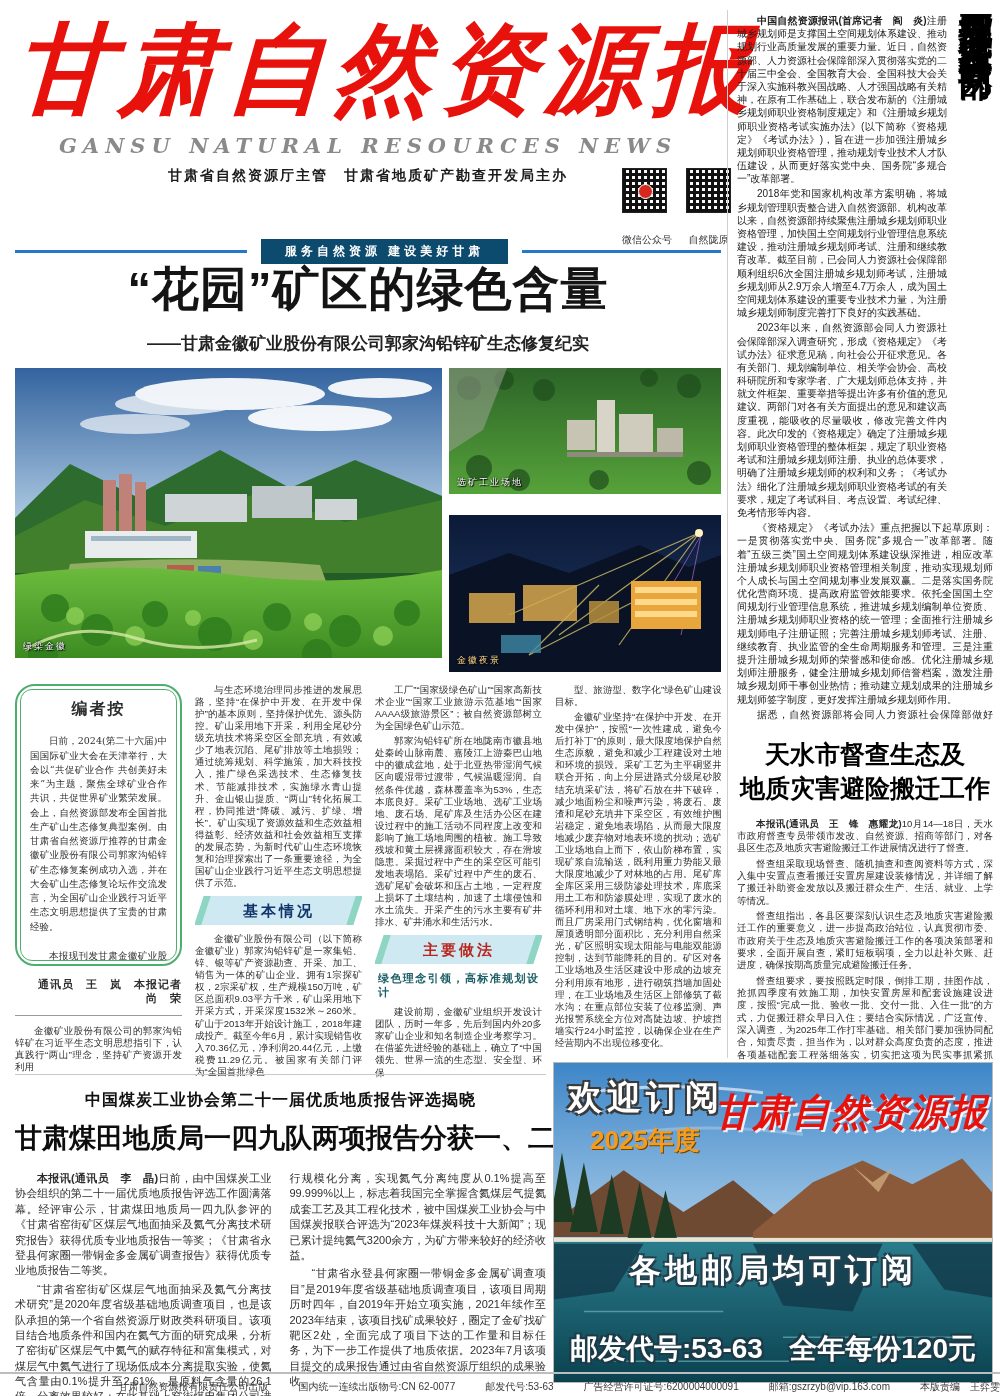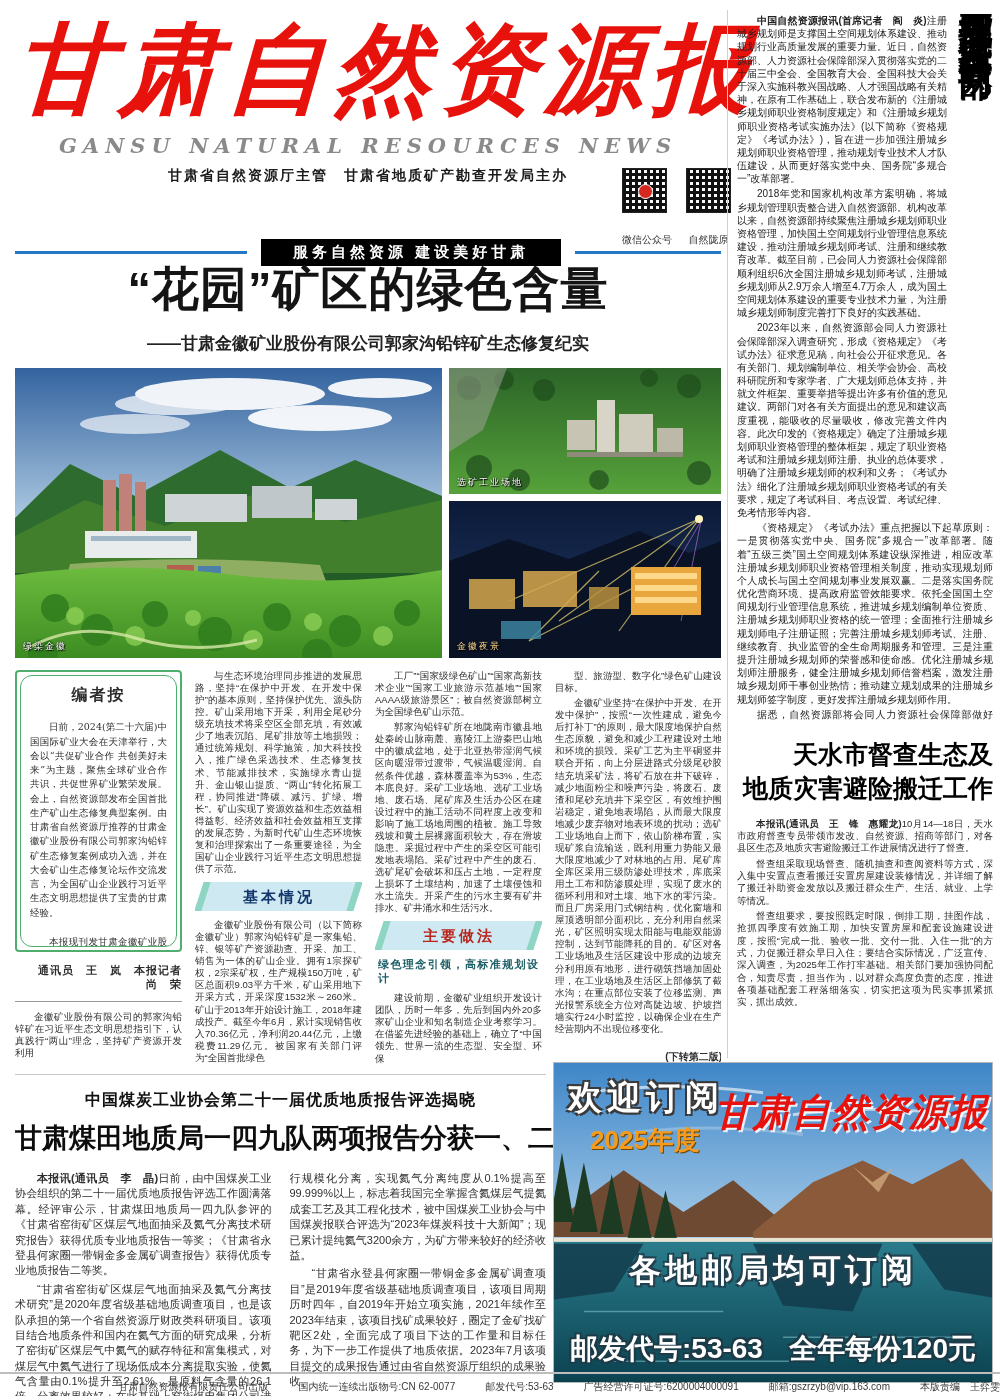--- a/index.html
+++ b/index.html
@@ -21,55 +21,55 @@
   .qr{position:relative;width:43px;height:43px;border:1px solid #222;background:
       repeating-linear-gradient(0deg,#111 0 3px,transparent 3px 6px),
       repeating-linear-gradient(90deg,#111 0 3px,#fafafa 3px 6px);}
   .qr-seal{position:absolute;left:15px;top:15px;width:13px;height:13px;border-radius:50%;
            background:#d5281e;border:1px solid #fff;}
   .qr-label{font-size:10px;color:#333;margin-top:20px;}
   .banner-row{position:absolute;left:15px;top:239px;width:706px;display:flex;align-items:center;}
   .rule-blue{height:3px;background:#2478c8;}
   .rule-blue.a{width:232px;}
   .rule-blue.b{flex:1;}
-  .slogan{background:#000000;color:#fff;font-weight:bold;font-size:15px;
-          padding:4px 32px;letter-spacing:4px;margin:0 14px;white-space:nowrap;}
+  .slogan{background:#0c4a6e;color:#fff;font-weight:bold;font-size:12px;
+          padding:4px 24px;letter-spacing:4px;margin:0 14px;white-space:nowrap;}
   
   .right-divider{position:absolute;left:727px;top:10px;width:1px;height:1048px;background:#cfcfcf;}
   .right-col{position:absolute;left:737px;top:14px;width:256px;}
   .rt1{height:708px;overflow:hidden;font-size:10px;line-height:1.32;text-align:justify;color:#222;}
   .rt1 p{margin:0 0 2px;text-indent:2em;}
   .vert-head{float:right;writing-mode:vertical-rl;text-orientation:upright;
              font-size:34px;font-weight:900;color:#000;height:444px;line-height:1.0;
              letter-spacing:-5px;margin:28px 0 8px 12px;}
   .lead-in{font-weight:bold;}
   .rt2{margin-top:16px;height:322px;overflow:hidden;}
-  .rt2 .h2a,.rt2 .h2b{font-size:25px;font-weight:900;text-align:right;color:#000;line-height:1.35;}
+  .rt2 .h2a,.rt2 .h2b{font-size:25px;font-weight:900;text-align:center;color:#000;line-height:1.35;}
   .rt2 .h2body{margin-top:12px;font-size:9.5px;line-height:1.3;text-align:justify;}
   .rt2 p{margin:0 0 3px;text-indent:2em;}
   
   .lead{position:absolute;left:15px;top:258px;width:706px;}
   .lead-h1{font-size:47px;font-weight:900;text-align:center;color:#141414;letter-spacing:1px;
            white-space:nowrap;}
   .deck{text-align:center;font-size:17px;font-weight:bold;color:#222;margin-top:11px;}
   .photo-grid{display:flex;gap:7px;margin-top:13px;}
   .ph{position:relative;overflow:hidden;background:#245c28;}
   .ph svg{display:block;width:100%;height:100%;}
   .photo-main{width:427px;height:290px;}
-  .photo-side{display:flex;flex-direction:column;gap:7px;}
+  .photo-side{display:flex;flex-direction:column;gap:21px;}
   .photo-tr{width:272px;height:126px;}
   .photo-br{width:272px;height:157px;}
   .caption{position:absolute;left:8px;bottom:5px;color:#fff;font-size:9px;letter-spacing:2px;
            text-shadow:0 0 2px #000,1px 1px 1px #000;}
   .caption.gold{color:#ffd98f;}
   .body-cols{display:flex;gap:13px;margin-top:12px;height:394px;overflow:hidden;}
   .bcol{width:167px;flex:none;font-size:9.5px;line-height:1.27;text-align:justify;color:#2e2e2e;
         position:relative;overflow:hidden;}
   .bcol p{margin:0 0 3px;text-indent:2em;}
-  .ed-box{border:2px solid #4fae6e;border-radius:4px;padding:3px;height:282px;box-sizing:border-box;}
+  .ed-box{border:2px solid #4fae6e;border-radius:20px;padding:3px;height:282px;box-sizing:border-box;}
   .ed-inner{border:1px solid #4fae6e;border-radius:12px;padding:7px 9px;height:100%;
             box-sizing:border-box;font-family:"DejaVu Serif",serif;overflow:hidden;}
   .ed-title{text-align:center;font-size:16px;font-weight:bold;margin:2px 0 7px;letter-spacing:2px;}
   .ed-inner p{font-size:9.5px;line-height:1.5;margin:15px 0 2px;text-indent:2em;text-align:justify;}
   .byline{font-weight:bold;text-align:right;font-size:11px;margin:12px 0 0;letter-spacing:1px;
           padding-bottom:9px;border-bottom:1px solid #9a9a9a;}
   .bcol .intro{margin-top:9px;}
   .sec{margin:7px 4px 8px;transform:skewX(-18deg);background:#cfe9f3;
        border-left:7px solid #8ed6c3;border-right:7px solid #8ed6c3;text-align:center;padding:5px 0;}
   .sec span{display:inline-block;transform:skewX(18deg);font-size:15px;font-weight:900;letter-spacing:3px;}
@@ -149,20 +149,21 @@
       <p>《资格规定》《考试办法》重点把握以下起草原则：一是贯彻落实党中央、国务院“多规合一”改革部署。随着“五级三类”国土空间规划体系建设纵深推进，相应改革注册城乡规划师职业资格管理相关制度，推动实现规划师个人成长与国土空间规划事业发展双赢。二是落实国务院优化营商环境、提高政府监管效能要求。依托全国国土空间规划行业管理信息系统，推进城乡规划编制单位资质、注册城乡规划师职业资格的统一管理；全面推行注册城乡规划师电子注册证照；完善注册城乡规划师考试、注册、继续教育、执业监管的全生命周期服务和管理。三是注重提升注册城乡规划师的荣誉感和使命感。优化注册城乡规划师注册服务，健全注册城乡规划师信誉档案，激发注册城乡规划师干事创业热情；推动建立规划成果的注册城乡规划师签字制度，更好发挥注册城乡规划师作用。</p>
       <p>据悉，自然资源部将会同人力资源社会保障部做好《资格规定》《考试办法》实施工作，抓紧开展注册城乡规划师职业资格考试大纲修订，优化注册城乡规划师注册和继续教育服务，健全注册城乡规划师信誉档案，提升注册城乡规划师服务管理水平，推动国土空间规划行业高质量发展。</p>
     </div>
 
     <div class="rt2">
       <div class="h2a">天水市督查生态及</div>
       <div class="h2b">地质灾害避险搬迁工作</div>
       <div class="h2body">
         <p><span class="lead-in">本报讯(通讯员　王　锋　惠耀龙)</span><span>10月14—18日，天水市政府督查专员带领市发改、自然资源、招商等部门，对各县区生态及地质灾害避险搬迁工作进展情况进行了督查。</span></p>
         <p>督查组采取现场督查、随机抽查和查阅资料等方式，深入集中安置点查看搬迁安置房屋建设装修情况，并详细了解了搬迁补助资金发放以及搬迁群众生产、生活、就业、上学等情况。</p>
+        <p>督查组指出，各县区要深刻认识生态及地质灾害避险搬迁工作的重要意义，进一步提高政治站位，认真贯彻市委、市政府关于生态及地质灾害避险搬迁工作的各项决策部署和要求，全面开展自查，紧盯短板弱项，全力以赴补欠账、赶进度，确保按期高质量完成避险搬迁任务。</p>
         <p>督查组要求，要按照既定时限，倒排工期，挂图作战，抢抓四季度有效施工期，加快安置房屋和配套设施建设进度，按照“完成一批、验收一批、交付一批、入住一批”的方式，力促搬迁群众早日入住；要结合实际情况，广泛宣传、深入调查，为2025年工作打牢基础。相关部门要加强协同配合，知责尽责，担当作为，以对群众高度负责的态度，推进各项基础配套工程落细落实，切实把这项为民实事抓紧抓实，抓出成效。</p>
       </div>
     </div>
   </div>
 
   <div class="lead">
     <div class="lead-h1">“花园”矿区的绿色含量</div>
     <div class="deck">——甘肃金徽矿业股份有限公司郭家沟铅锌矿生态修复纪实</div>
 
     <div class="photo-grid">

